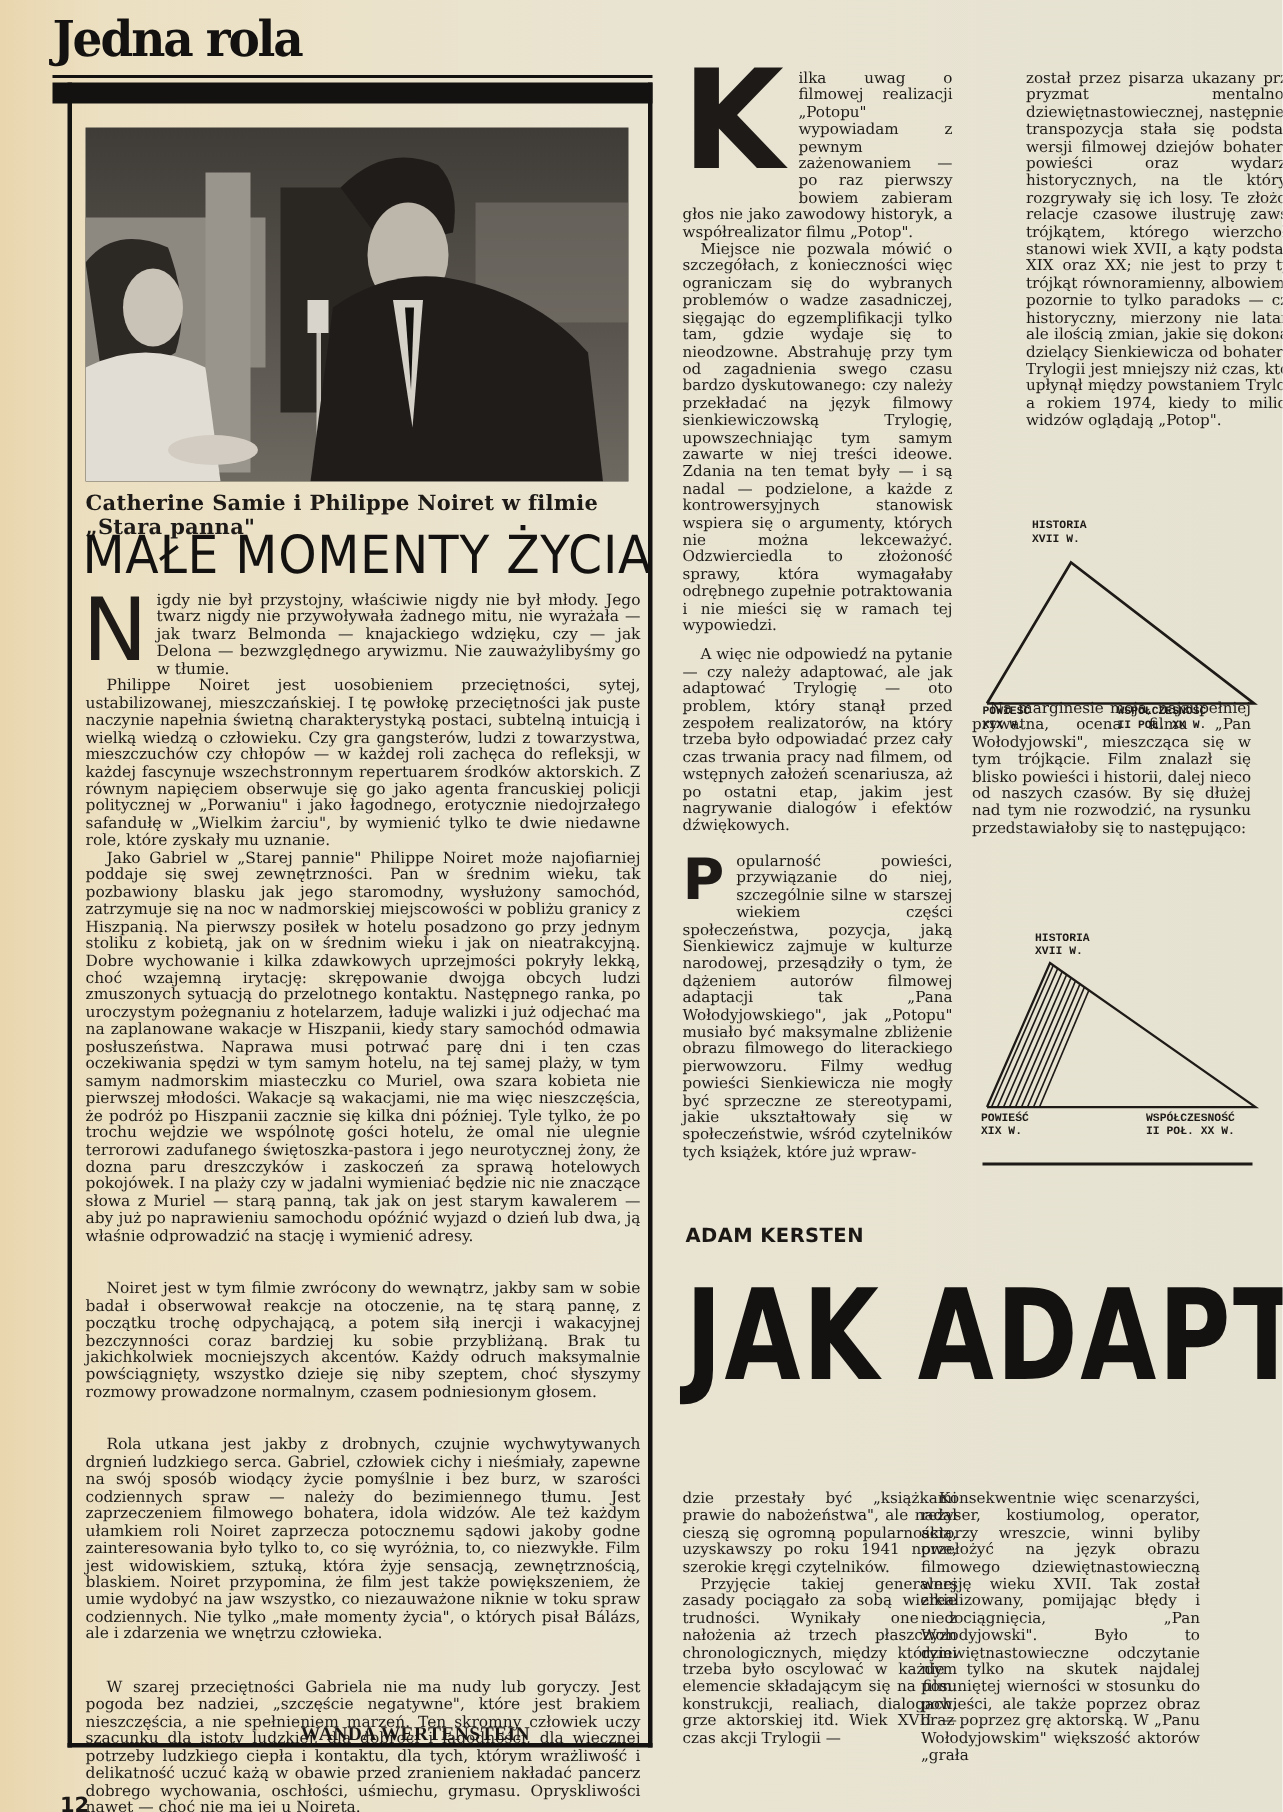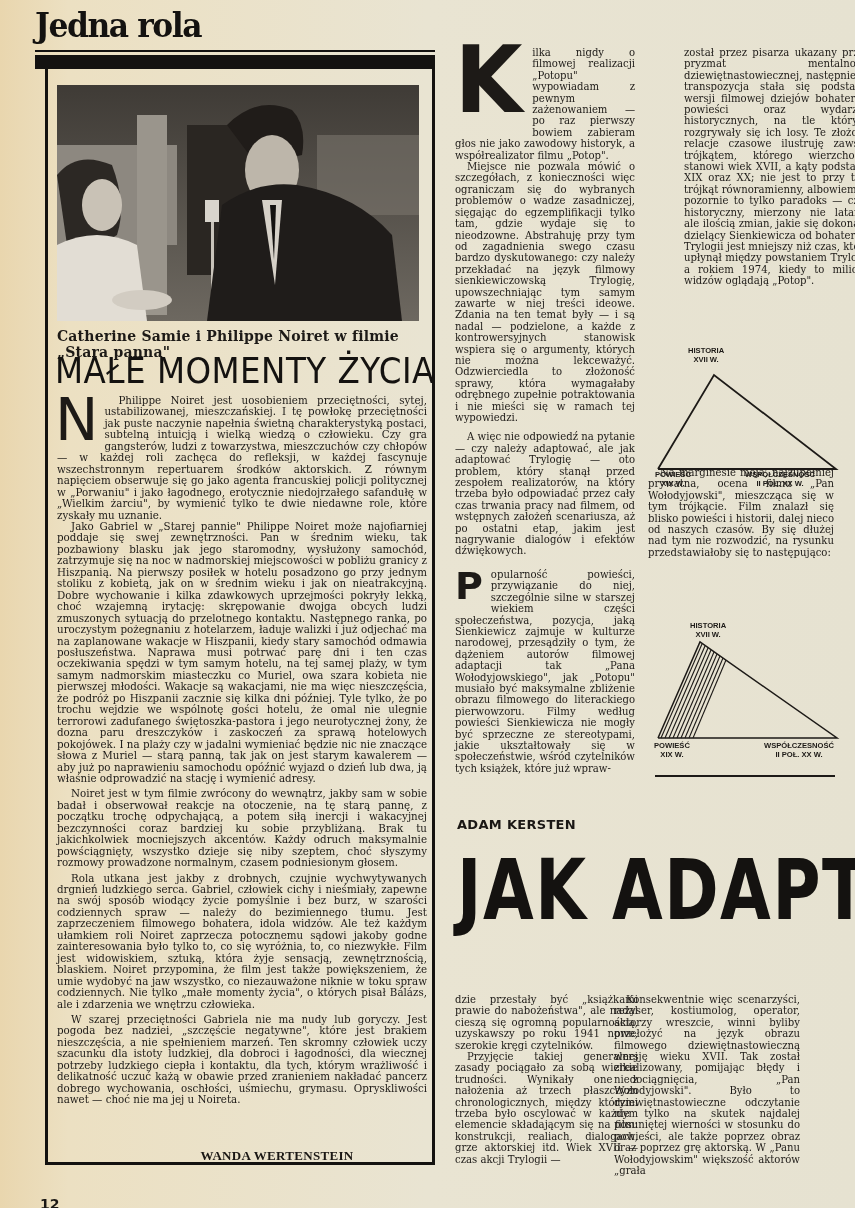--- a/index.html
+++ b/index.html
@@ -39,21 +39,21 @@
     color: #141210;
   }
   .article-left {
     position: absolute; left: 57px; top: 395px; width: 370px;
     font-size: 10.3px; line-height: 11.45px; text-align: justify;
     color: #1d1a17;
   }
   .article-left p { text-indent: 14px; }
   .article-left p.first { text-indent: 0; }
   .article-left p + p { margin-top: 0; }
-  .article-left p.gap { margin-top: 4px; }
+  .article-left p.gap { margin-top: 24px; }
   .dropcap-N {
     float: left; font-family: "DejaVu Sans", sans-serif;
     font-size: 58px; line-height: 46px; margin: 2px 6px 0 -2px; font-weight: normal;
     height: 48px;
   }
   .byline-left {
     position: absolute; right: 428px; top: 1148px;
     font-family: Liberation Serif, serif; font-weight: 900; font-size: 13px; letter-spacing: 0.3px;
     text-align: center; width: 300px; left: 127px;
   }
@@ -83,22 +83,22 @@
   .big-title {
     position: absolute; left: 457px; top: 845px; white-space: nowrap;
     font-family: "DejaVu Sans", sans-serif; font-weight: 900;
     font-size: 84px; line-height: 90px; letter-spacing: 2px;
     transform: scaleX(0.78); transform-origin: left;
     color: #141210;
   }
   .diagram { position: absolute; }
   .diagram svg { display: block; }
   .diag-label {
-    position: absolute; font-family: Liberation Sans, sans-serif; font-weight: bold;
-    font-size: 7.6px; line-height: 8.6px; color: #1d1a17; text-align: center;
+    position: absolute; font-family: Liberation Mono, monospace; font-weight: bold;
+    font-size: 7.6px; line-height: 8.6px; color: #1d1a17;
   }
   .rule-right { position: absolute; left: 655px; top: 775px; width: 180px; height: 2px; background: #1d1a17; }
 </style>
 </head>
 <body>
 
 <div class="page-title">Jedna rola</div>
 <div class="title-rule-thin"></div>
 <div class="title-rule-thick"></div>
 
@@ -128,33 +128,33 @@
     <path d="M205 115 L225 115 L218 200 Z" fill="#d6d1c8"></path>
     <path d="M213 120 L219 120 L217 175 Z" fill="#141210"></path>
     <ellipse cx="85" cy="215" rx="30" ry="10" fill="#d2ccc2"></ellipse>
   </svg>
 </div>
 
 <div class="caption">Catherine Samie i Philippe Noiret w filmie „Stara panna"</div>
 <div class="headline">MAŁE MOMENTY ŻYCIA</div>
 
 <div class="article-left">
-  <p class="first"><span class="dropcap-N">N</span></p>
+  <p class="first"><span class="dropcap-N">N</span><span>igdy nie był przystojny, właściwie nigdy nie był młody. Jego twarz nigdy nie przywoływała żadnego mitu, nie wyrażała — jak twarz Belmonda — knajackiego wdzięku, czy — jak Delona — bezwzględnego arywizmu. Nie zauważylibyśmy go w tłumie.</span></p>
   <p>Philippe Noiret jest uosobieniem przeciętności, sytej, ustabilizowanej, mieszczańskiej. I tę powłokę przeciętności jak puste naczynie napełnia świetną charakterystyką postaci, subtelną intuicją i wielką wiedzą o człowieku. Czy gra gangsterów, ludzi z towarzystwa, mieszczuchów czy chłopów — w każdej roli zachęca do refleksji, w każdej fascynuje wszechstronnym repertuarem środków aktorskich. Z równym napięciem obserwuje się go jako agenta francuskiej policji politycznej w „Porwaniu" i jako łagodnego, erotycznie niedojrzałego safandułę w „Wielkim żarciu", by wymienić tylko te dwie niedawne role, które zyskały mu uznanie.</p>
   <p>Jako Gabriel w „Starej pannie" Philippe Noiret może najofiarniej poddaje się swej zewnętrzności. Pan w średnim wieku, tak pozbawiony blasku jak jego staromodny, wysłużony samochód, zatrzymuje się na noc w nadmorskiej miejscowości w pobliżu granicy z Hiszpanią. Na pierwszy posiłek w hotelu posadzono go przy jednym stoliku z kobietą, jak on w średnim wieku i jak on nieatrakcyjną. Dobre wychowanie i kilka zdawkowych uprzejmości pokryły lekką, choć wzajemną irytację: skrępowanie dwojga obcych ludzi zmuszonych sytuacją do przelotnego kontaktu. Następnego ranka, po uroczystym pożegnaniu z hotelarzem, ładuje walizki i już odjechać ma na zaplanowane wakacje w Hiszpanii, kiedy stary samochód odmawia posłuszeństwa. Naprawa musi potrwać parę dni i ten czas oczekiwania spędzi w tym samym hotelu, na tej samej plaży, w tym samym nadmorskim miasteczku co Muriel, owa szara kobieta nie pierwszej młodości. Wakacje są wakacjami, nie ma więc nieszczęścia, że podróż po Hiszpanii zacznie się kilka dni później. Tyle tylko, że po trochu wejdzie we wspólnotę gości hotelu, że omal nie ulegnie terrorowi zadufanego świętoszka-pastora i jego neurotycznej żony, że dozna paru dreszczyków i zaskoczeń za sprawą hotelowych pokojówek. I na plaży czy w jadalni wymieniać będzie nic nie znaczące słowa z Muriel — starą panną, tak jak on jest starym kawalerem — aby już po naprawieniu samochodu opóźnić wyjazd o dzień lub dwa, ją właśnie odprowadzić na stację i wymienić adresy.</p>
   <p class="gap">Noiret jest w tym filmie zwrócony do wewnątrz, jakby sam w sobie badał i obserwował reakcje na otoczenie, na tę starą pannę, z początku trochę odpychającą, a potem siłą inercji i wakacyjnej bezczynności coraz bardziej ku sobie przybliżaną. Brak tu jakichkolwiek mocniejszych akcentów. Każdy odruch maksymalnie powściągnięty, wszystko dzieje się niby szeptem, choć słyszymy rozmowy prowadzone normalnym, czasem podniesionym głosem.</p>
   <p class="gap">Rola utkana jest jakby z drobnych, czujnie wychwytywanych drgnień ludzkiego serca. Gabriel, człowiek cichy i nieśmiały, zapewne na swój sposób wiodący życie pomyślnie i bez burz, w szarości codziennych spraw — należy do bezimiennego tłumu. Jest zaprzeczeniem filmowego bohatera, idola widzów. Ale też każdym ułamkiem roli Noiret zaprzecza potocznemu sądowi jakoby godne zainteresowania było tylko to, co się wyróżnia, to, co niezwykłe. Film jest widowiskiem, sztuką, która żyje sensacją, zewnętrznością, blaskiem. Noiret przypomina, że film jest także powiększeniem, że umie wydobyć na jaw wszystko, co niezauważone niknie w toku spraw codziennych. Nie tylko „małe momenty życia", o których pisał Bálázs, ale i zdarzenia we wnętrzu człowieka.</p>
   <p class="gap">W szarej przeciętności Gabriela nie ma nudy lub goryczy. Jest pogoda bez nadziei, „szczęście negatywne", które jest brakiem nieszczęścia, a nie spełnieniem marzeń. Ten skromny człowiek uczy szacunku dla istoty ludzkiej, dla dobroci i łagodności, dla wiecznej potrzeby ludzkiego ciepła i kontaktu, dla tych, którym wrażliwość i delikatność uczuć każą w obawie przed zranieniem nakładać pancerz dobrego wychowania, oschłości, uśmiechu, grymasu. Opryskliwości nawet — choć nie ma jej u Noireta.</p>
 </div>
 
 <div class="byline-left">WANDA WERTENSTEIN</div>
 <div class="page-number">12</div>
 
 <div class="col" style="left:455px; top:47px; width:180px;">
-  <p class="noind"><span class="dropcap-K">K</span><span>ilka nigdy o filmowej realizacji „Potopu" wypowiadam z pewnym zażenowaniem — po raz pierwszy bowiem zabieram głos nie jako zawodowy historyk, a współrealizator filmu „Potop".</span></p>
+  <p class="noind"><span class="dropcap-K">K</span><span>ilka uwag o filmowej realizacji „Potopu" wypowiadam z pewnym zażenowaniem — po raz pierwszy bowiem zabieram głos nie jako zawodowy historyk, a współrealizator filmu „Potop".</span></p>
   <p>Miejsce nie pozwala mówić o szczegółach, z konieczności więc ograniczam się do wybranych problemów o wadze zasadniczej, sięgając do egzemplifikacji tylko tam, gdzie wydaje się to nieodzowne. Abstrahuję przy tym od zagadnienia swego czasu bardzo dyskutowanego: czy należy przekładać na język filmowy sienkiewiczowską Trylogię, upowszechniając tym samym zawarte w niej treści ideowe. Zdania na ten temat były — i są nadal — podzielone, a każde z kontrowersyjnych stanowisk wspiera się o argumenty, których nie można lekceważyć. Odzwierciedla to złożoność sprawy, która wymagałaby odrębnego zupełnie potraktowania i nie mieści się w ramach tej wypowiedzi.</p>
   <p class="gap">A więc nie odpowiedź na pytanie — czy należy adaptować, ale jak adaptować Trylogię — oto problem, który stanął przed zespołem realizatorów, na który trzeba było odpowiadać przez cały czas trwania pracy nad filmem, od wstępnych założeń scenariusza, aż po ostatni etap, jakim jest nagrywanie dialogów i efektów dźwiękowych.</p>
   <p class="noind gap" style="margin-top:12px;"><span class="dropcap-P">P</span><span>opularność powieści, przywiązanie do niej, szczególnie silne w starszej wiekiem części społeczeństwa, pozycja, jaką Sienkiewicz zajmuje w kulturze narodowej, przesądziły o tym, że dążeniem autorów filmowej adaptacji tak „Pana Wołodyjowskiego", jak „Potopu" musiało być maksymalne zbliżenie obrazu filmowego do literackiego pierwowzoru. Filmy według powieści Sienkiewicza nie mogły być sprzeczne ze stereotypami, jakie ukształtowały się w społeczeństwie, wśród czytelników tych książek, które już wpraw-</span></p>
 </div>
 
 <div class="col" style="left:684px; top:47px; width:186px;">
   <p class="noind">został przez pisarza ukazany przez pryzmat mentalności dziewiętnastowiecznej, następnie ta transpozycja stała się podstawą wersji filmowej dziejów bohaterów powieści oraz wydarzeń historycznych, na tle których rozgrywały się ich losy. Te złożone relacje czasowe ilustruję zawsze trójkątem, którego wierzchołek stanowi wiek XVII, a kąty podstawy XIX oraz XX; nie jest to przy tym trójkąt równoramienny, albowiem — pozornie to tylko paradoks — czas historyczny, mierzony nie latami, ale ilością zmian, jakie się dokonały, dzielący Sienkiewicza od bohaterów Trylogii jest mniejszy niż czas, który upłynął między powstaniem Trylogii a rokiem 1974, kiedy to miliony widzów oglądają „Potop".</p>
 </div>
 
 <div class="diagram" style="left:650px; top:345px; width:190px; height:140px;">

